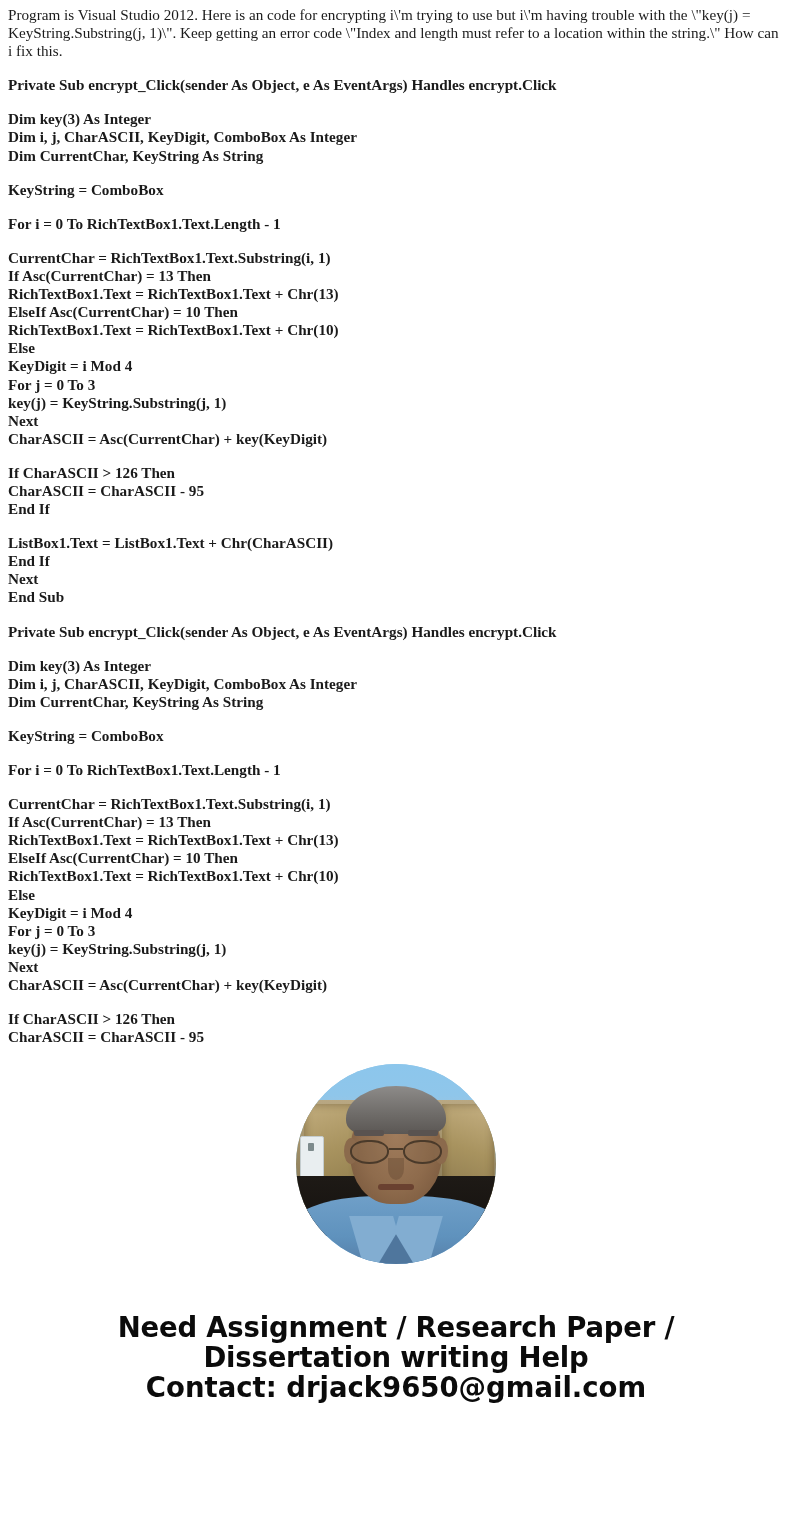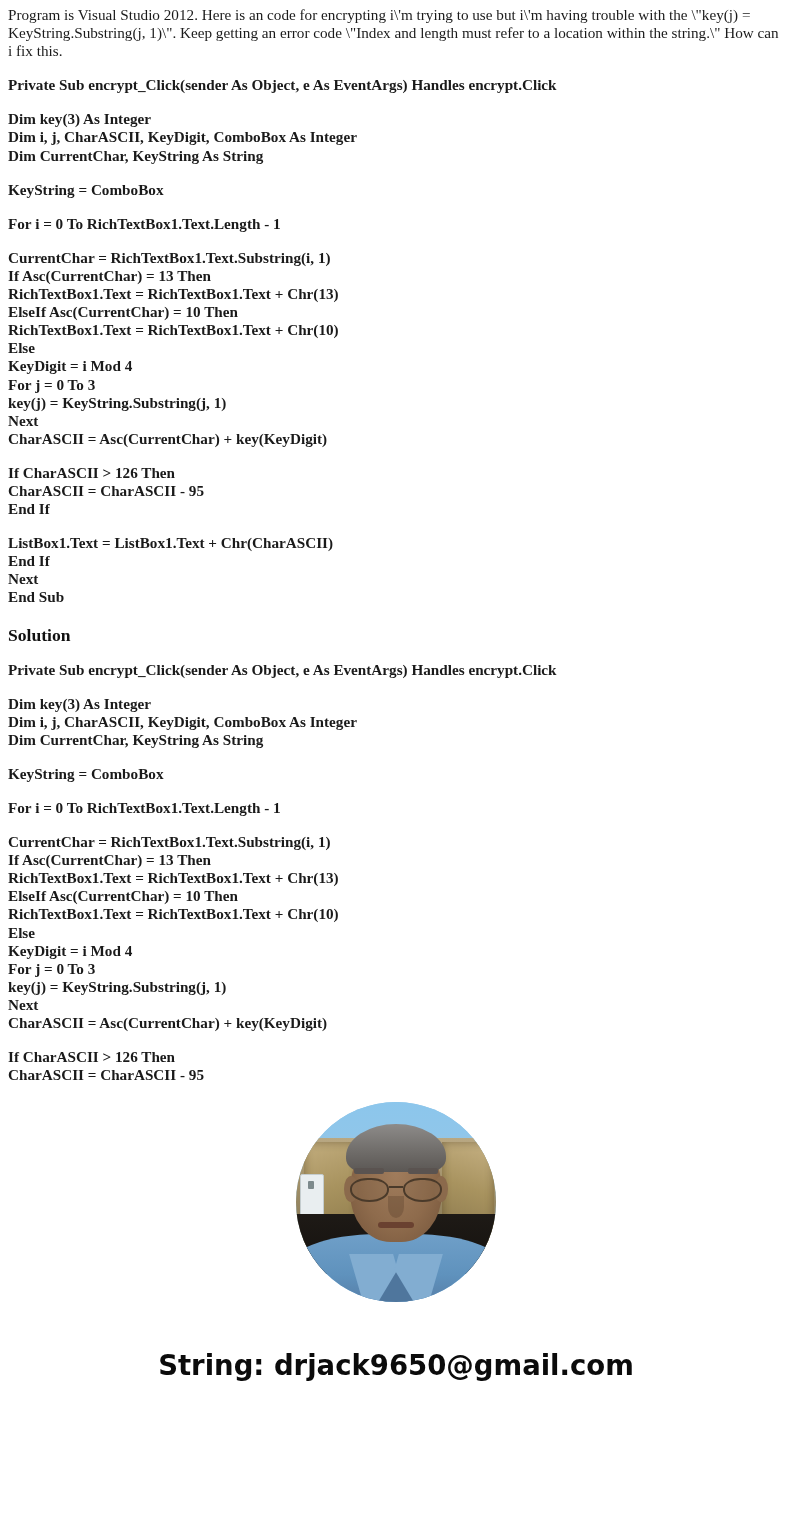--- a/index.html
+++ b/index.html
@@ -239,21 +239,20 @@
 
     <div class="codeblock">If CharASCII &gt; 126 Then
 CharASCII = CharASCII - 95
 End If</div>
 
     <div class="codeblock">ListBox1.Text = ListBox1.Text + Chr(CharASCII)
 End If
 Next
 End Sub</div>
 
-    <h2 class="section-heading">Solution</h2>
 
 
     <div class="codeblock">Private Sub encrypt_Click(sender As Object, e As EventArgs) Handles encrypt.Click</div>
 
     <div class="codeblock">Dim key(3) As Integer
 Dim i, j, CharASCII, KeyDigit, ComboBox As Integer
 Dim CurrentChar, KeyString As String</div>
 
     <div class="codeblock">KeyString = ComboBox</div>
 
@@ -297,17 +296,18 @@
           <div class="av-lens l"></div>
           <div class="av-lens r"></div>
           <div class="av-bridge"></div>
         </div>
         <div class="av-nose"></div>
         <div class="av-mouth"></div>
       </div>
     </div>
 
     <div class="promo">
-      <div class="promo-line2">String: drjack9650@gmail.com</div>
+      <div class="promo-line1">Need Assignment / Research Paper / Dissertation writing Help</div>
+      <div class="promo-line2">Contact: drjack9650@gmail.com</div>
     </div>
 
   </div>
 </div>
 
 </body></html>

